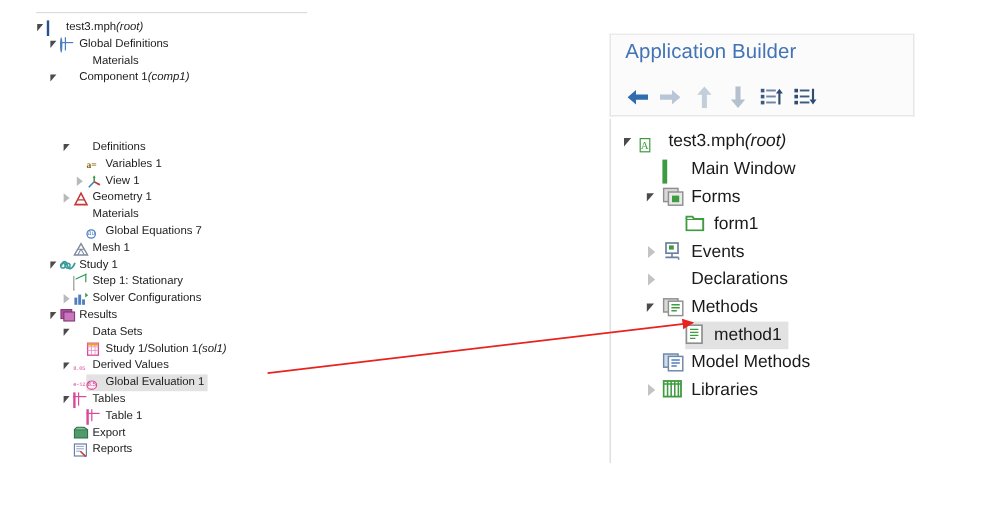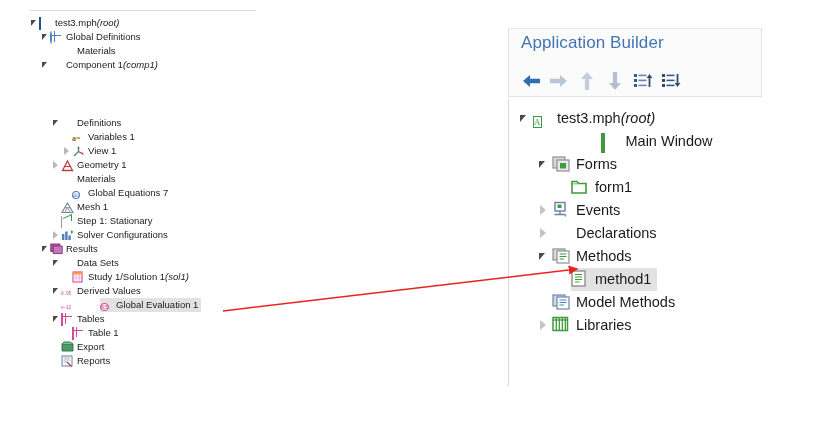--- a/index.html
+++ b/index.html
@@ -242,20 +242,33 @@
       <div class="row" style="padding-left: 22px;">
         <span class="tw"></span>
         <span class="hlwrap">
           <span class="ico"><svg width="13" height="13" viewBox="0 0 13 13">
               <path d="M6.5 2 L12 11.5 L1 11.5 Z" fill="none" stroke="#7e8b9e" stroke-width="1.2"></path>
               <path d="M6.5 6.5 L3.8 11.5 M6.5 6.5 L9.2 11.5 M3.9 6.7 L9.1 6.7" stroke="#7e8b9e" stroke-width="0.9"></path>
             </svg></span>
           <span class="lbl">Mesh 1</span>
         </span>
       </div>
+      <div class="row" style="padding-left: 11px;">
+        <span class="tw">
+          <span style="position:absolute;left:1px;top:4px;width:0;height:0;border-top:6px solid #4b4b4b;border-right:5px solid transparent;"></span>
+        </span>
+        <span class="hlwrap">
+          <span class="ico"><svg width="14" height="11" viewBox="0 0 14 11">
+              <path d="M1 7 C2 2, 5 2, 6 6 C7 10, 10 10, 12.5 4" stroke="#3a9b9b" stroke-width="1.5" fill="none"></path>
+              <circle cx="2.4" cy="6.4" r="2" fill="none" stroke="#3a9b9b" stroke-width="1.2"></circle>
+              <circle cx="6.4" cy="6.4" r="2" fill="none" stroke="#3a9b9b" stroke-width="1.2"></circle>
+            </svg></span>
+          <span class="lbl">Study 1</span>
+        </span>
+      </div>
       <div class="row" style="padding-left: 22px;">
         <span class="tw"></span>
         <span class="hlwrap">
           <span class="ico"><span class="ic-step"></span></span>
           <span class="lbl">Step 1: Stationary</span>
         </span>
       </div>
       <div class="row" style="padding-left: 22px;">
         <span class="tw">
           <span class="tri-closed"></span>
@@ -305,21 +318,21 @@
       </div>
       <div class="row" style="padding-left: 22px;">
         <span class="tw">
           <span style="position:absolute;left:1px;top:4px;width:0;height:0;border-top:6px solid #4b4b4b;border-right:5px solid transparent;"></span>
         </span>
         <span class="hlwrap">
           <span class="ico"><span class="ic-derived">8.05<br>e-12</span></span>
           <span class="lbl">Derived Values</span>
         </span>
       </div>
-      <div class="row" style="padding-left: 33px; gap: 28px;">
+      <div class="row" style="padding-left: 33px;">
         <span class="tw"></span>
         <span class="hlwrap hl">
           <span class="ico"><span class="ic-geval">8.5</span></span>
           <span class="lbl">Global Evaluation 1</span>
         </span>
       </div>
       <div class="row" style="padding-left: 22px;">
         <span class="tw">
           <span style="position:absolute;left:1px;top:4px;width:0;height:0;border-top:6px solid #4b4b4b;border-right:5px solid transparent;"></span>
         </span>
@@ -421,21 +434,21 @@
       <div class="arow" style="padding-left: 8px;">
         <span class="atw">
           <span class="atri-open"></span>
         </span>
         <span style="display: inline-flex; align-items: center;">
           <span class="aico"><span class="aic-root">A</span></span>
           <span class="albl">test3.mph </span>
           <i>(root)</i>
         </span>
       </div>
-      <div class="arow" style="padding-left: 27px; justify-content: center;">
+      <div class="arow" style="padding-left: 27px;">
         <span class="atw"></span>
         <span style="display: inline-flex; align-items: center;">
           <span class="aico"><span class="aic-mainwin"></span></span>
           <span class="albl">Main Window</span>
         </span>
       </div>
       <div class="arow" style="padding-left: 27px;">
         <span class="atw">
           <span class="atri-open"></span>
         </span>

